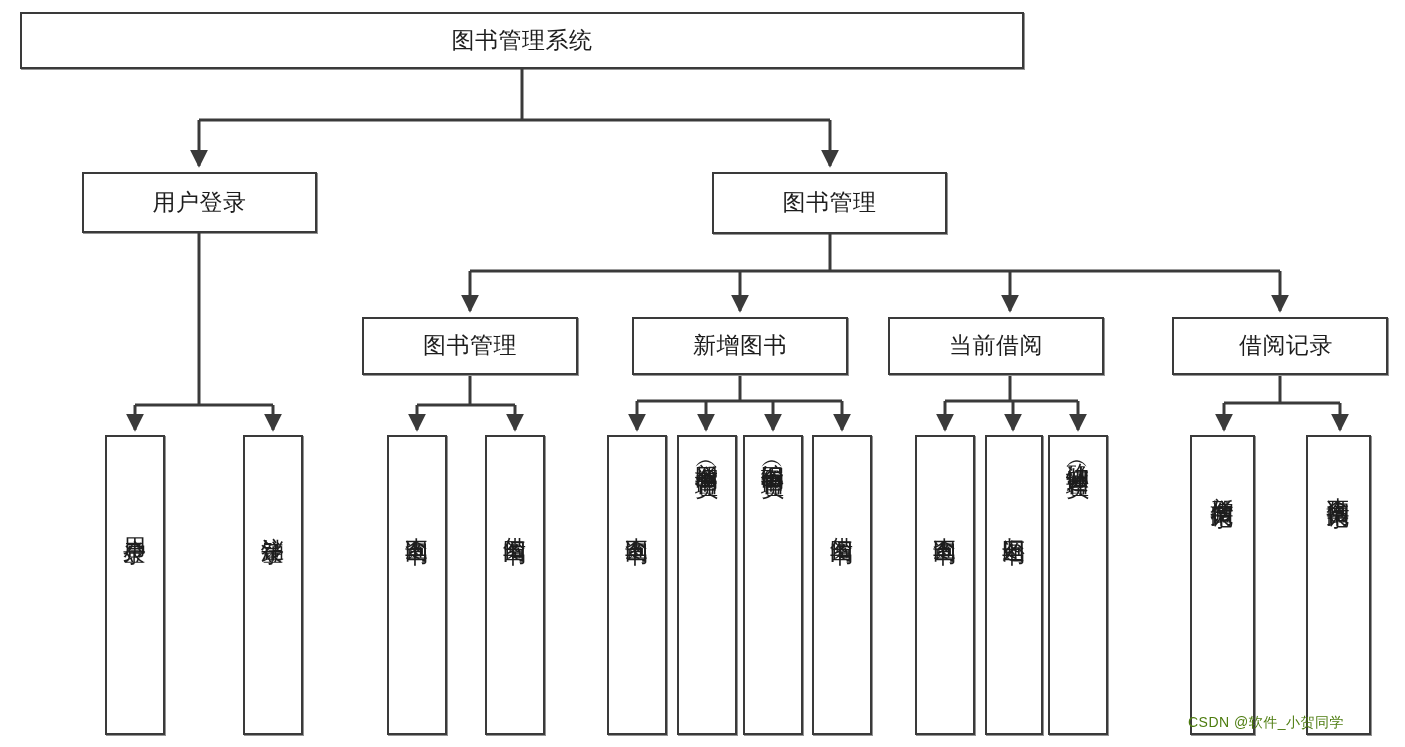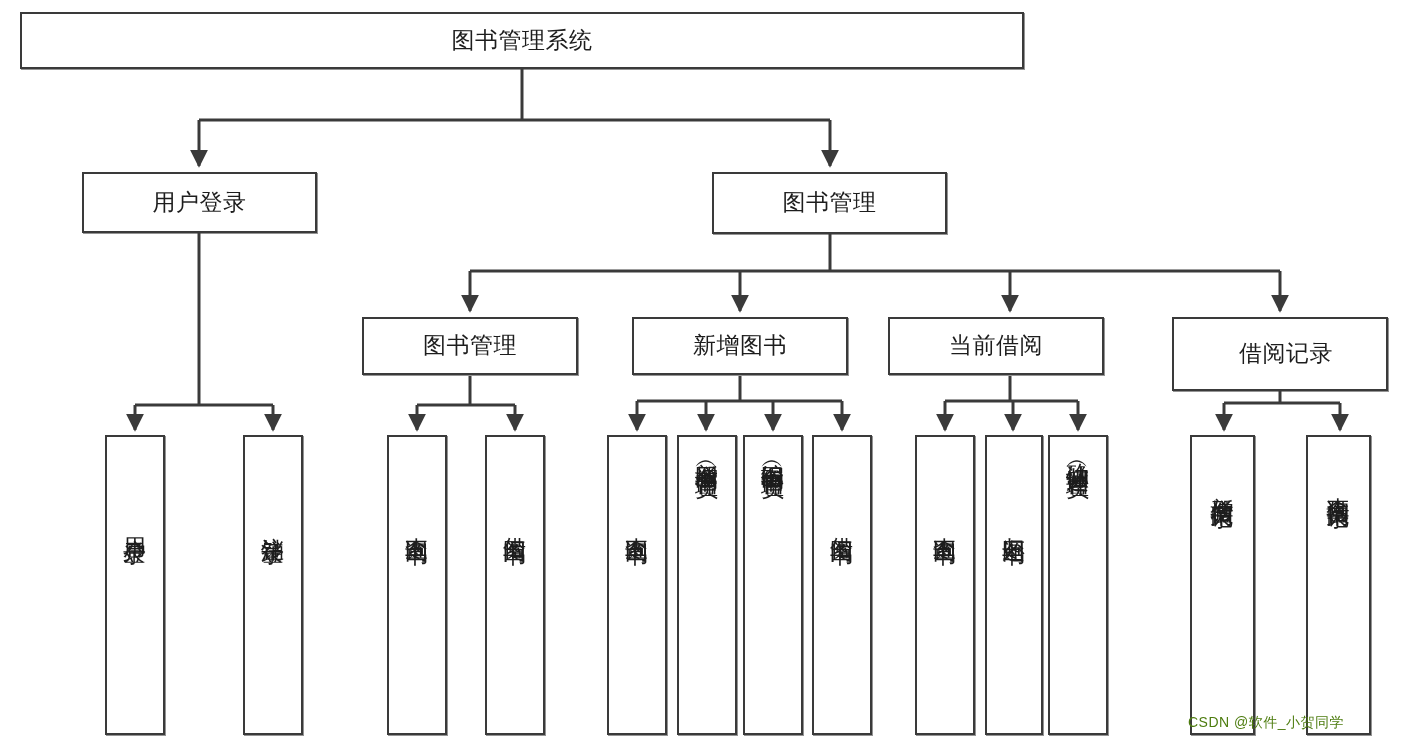--- a/index.html
+++ b/index.html
@@ -148,21 +148,21 @@
   </div>
 
   <div class="node horiz" style="left:632px; top:317px; width:216px; height:58px;">
     <span class="node-label">新增图书</span>
   </div>
 
   <div class="node horiz" style="left:888px; top:317px; width:216px; height:58px;">
     <span class="node-label">当前借阅</span>
   </div>
 
-  <div class="node horiz" style="left:1172px; top:317px; width:216px; height:74px;padding-left:12px;">
+  <div class="node horiz" style="left:1172px; top:317px; width:216px; height:58px;padding-left:12px;">
     <span class="node-label">借阅记录</span>
   </div>
 
   <div class="node vert" style="left:105px; top:435px; width:60px; height:300px; padding-top:82px;">
     <span class="node-label">用户登录</span>
   </div>
 
   <div class="node vert" style="left:243px; top:435px; width:60px; height:300px; padding-top:82px;">
     <span class="node-label">注销登录</span>
   </div>

